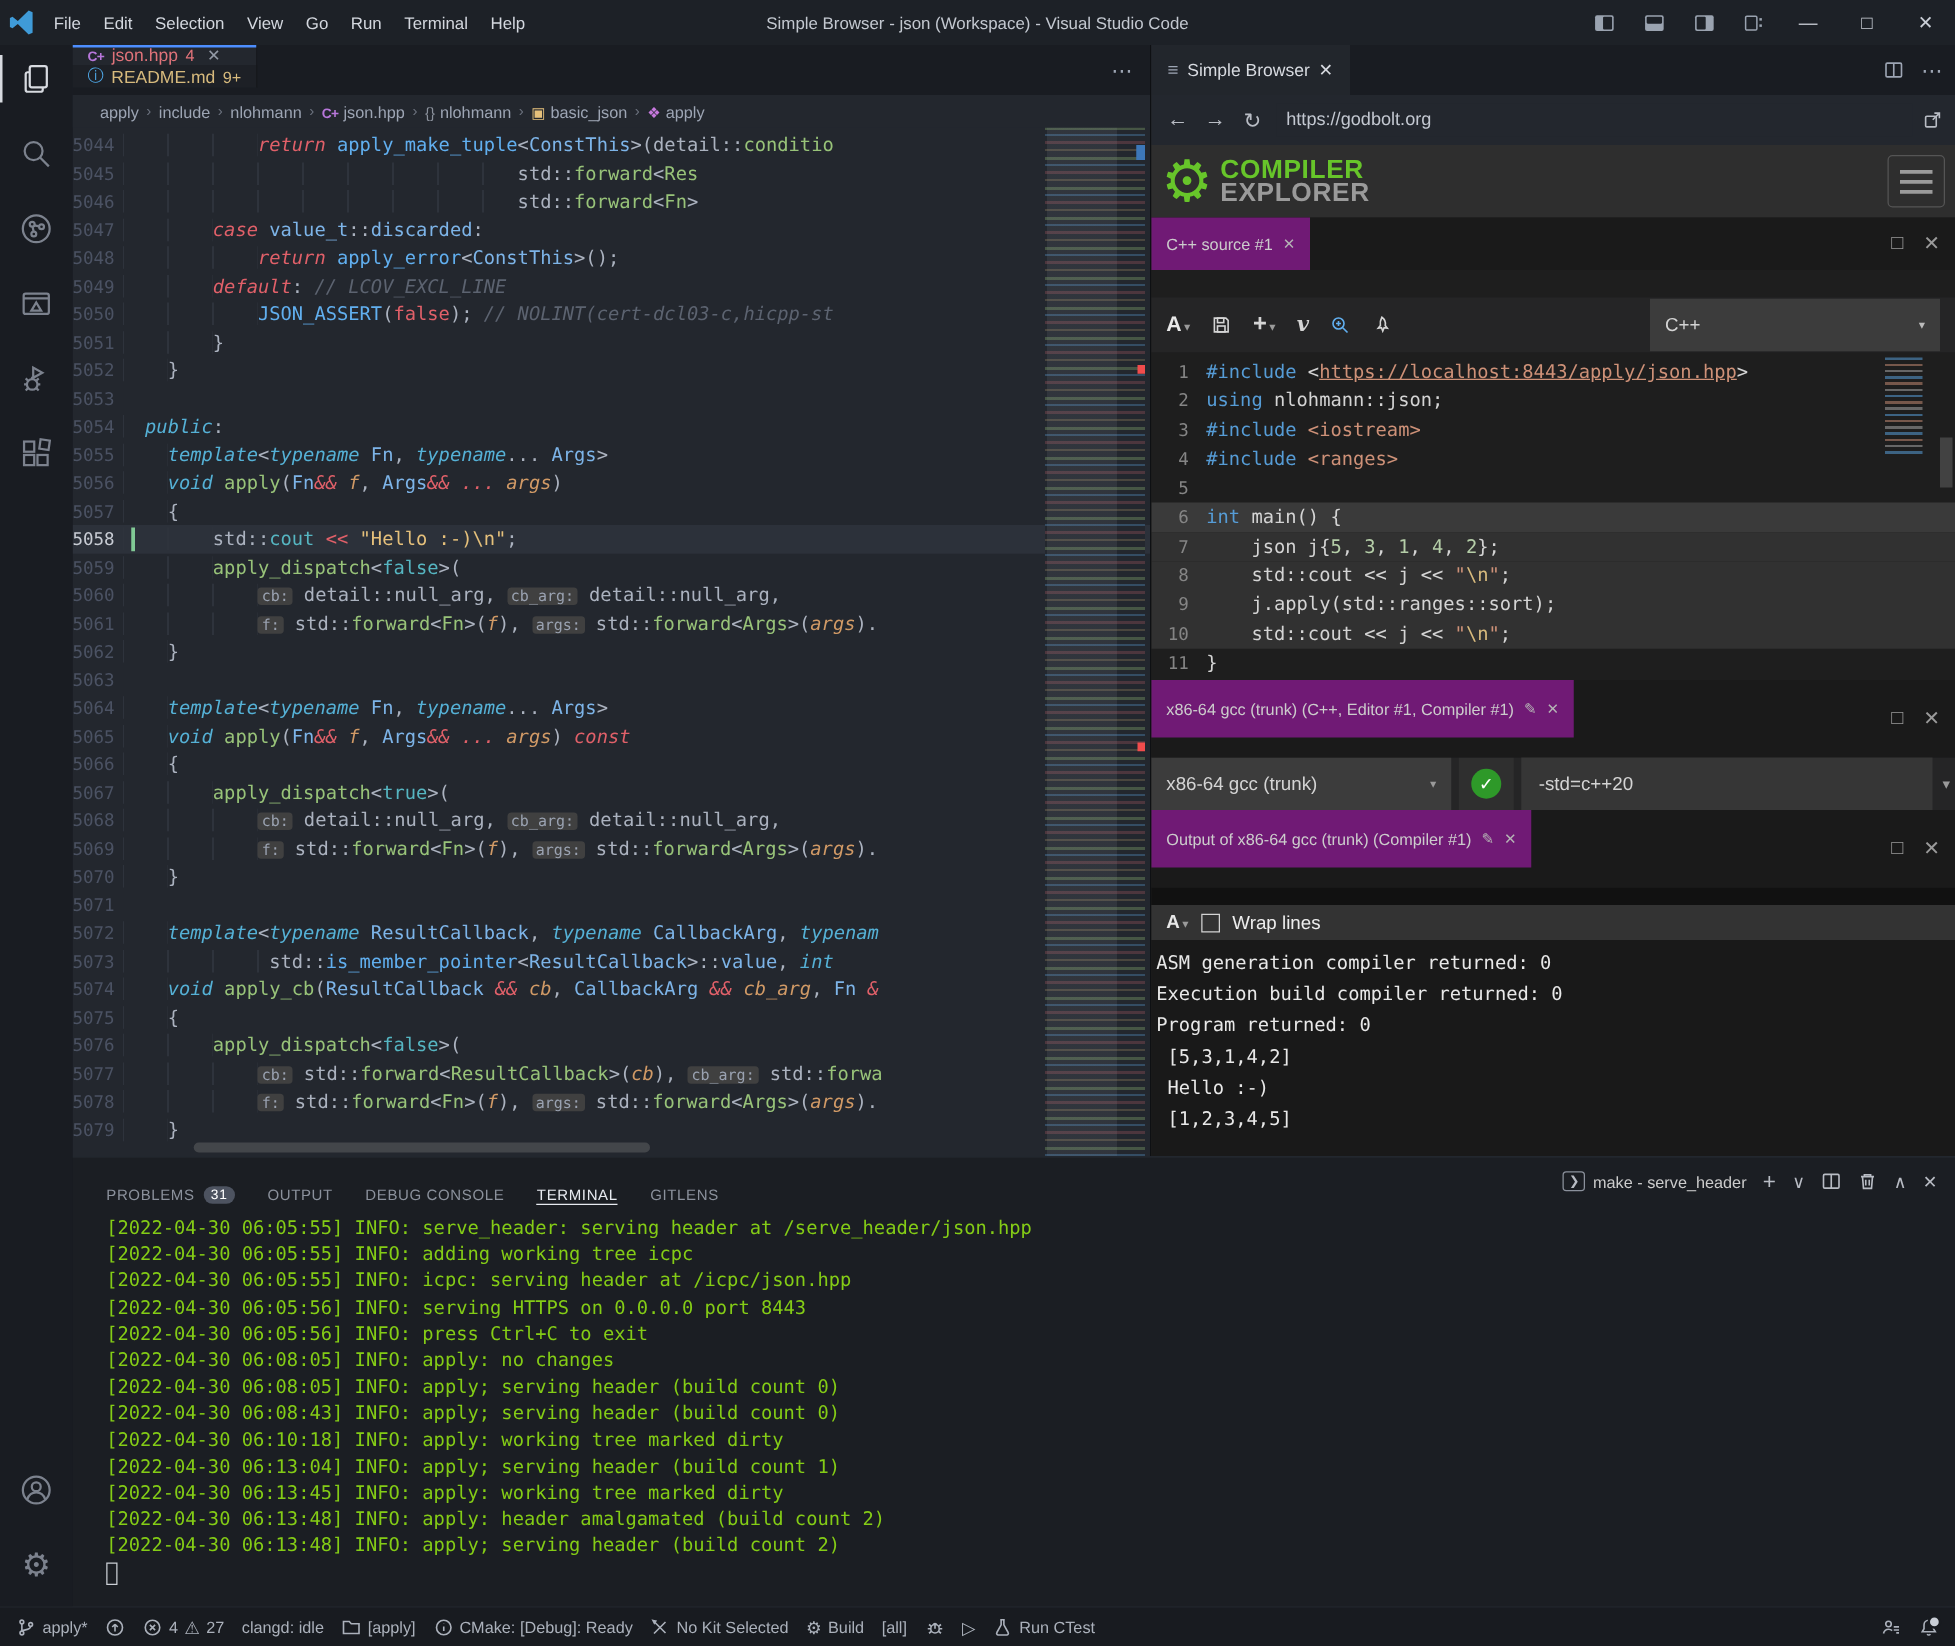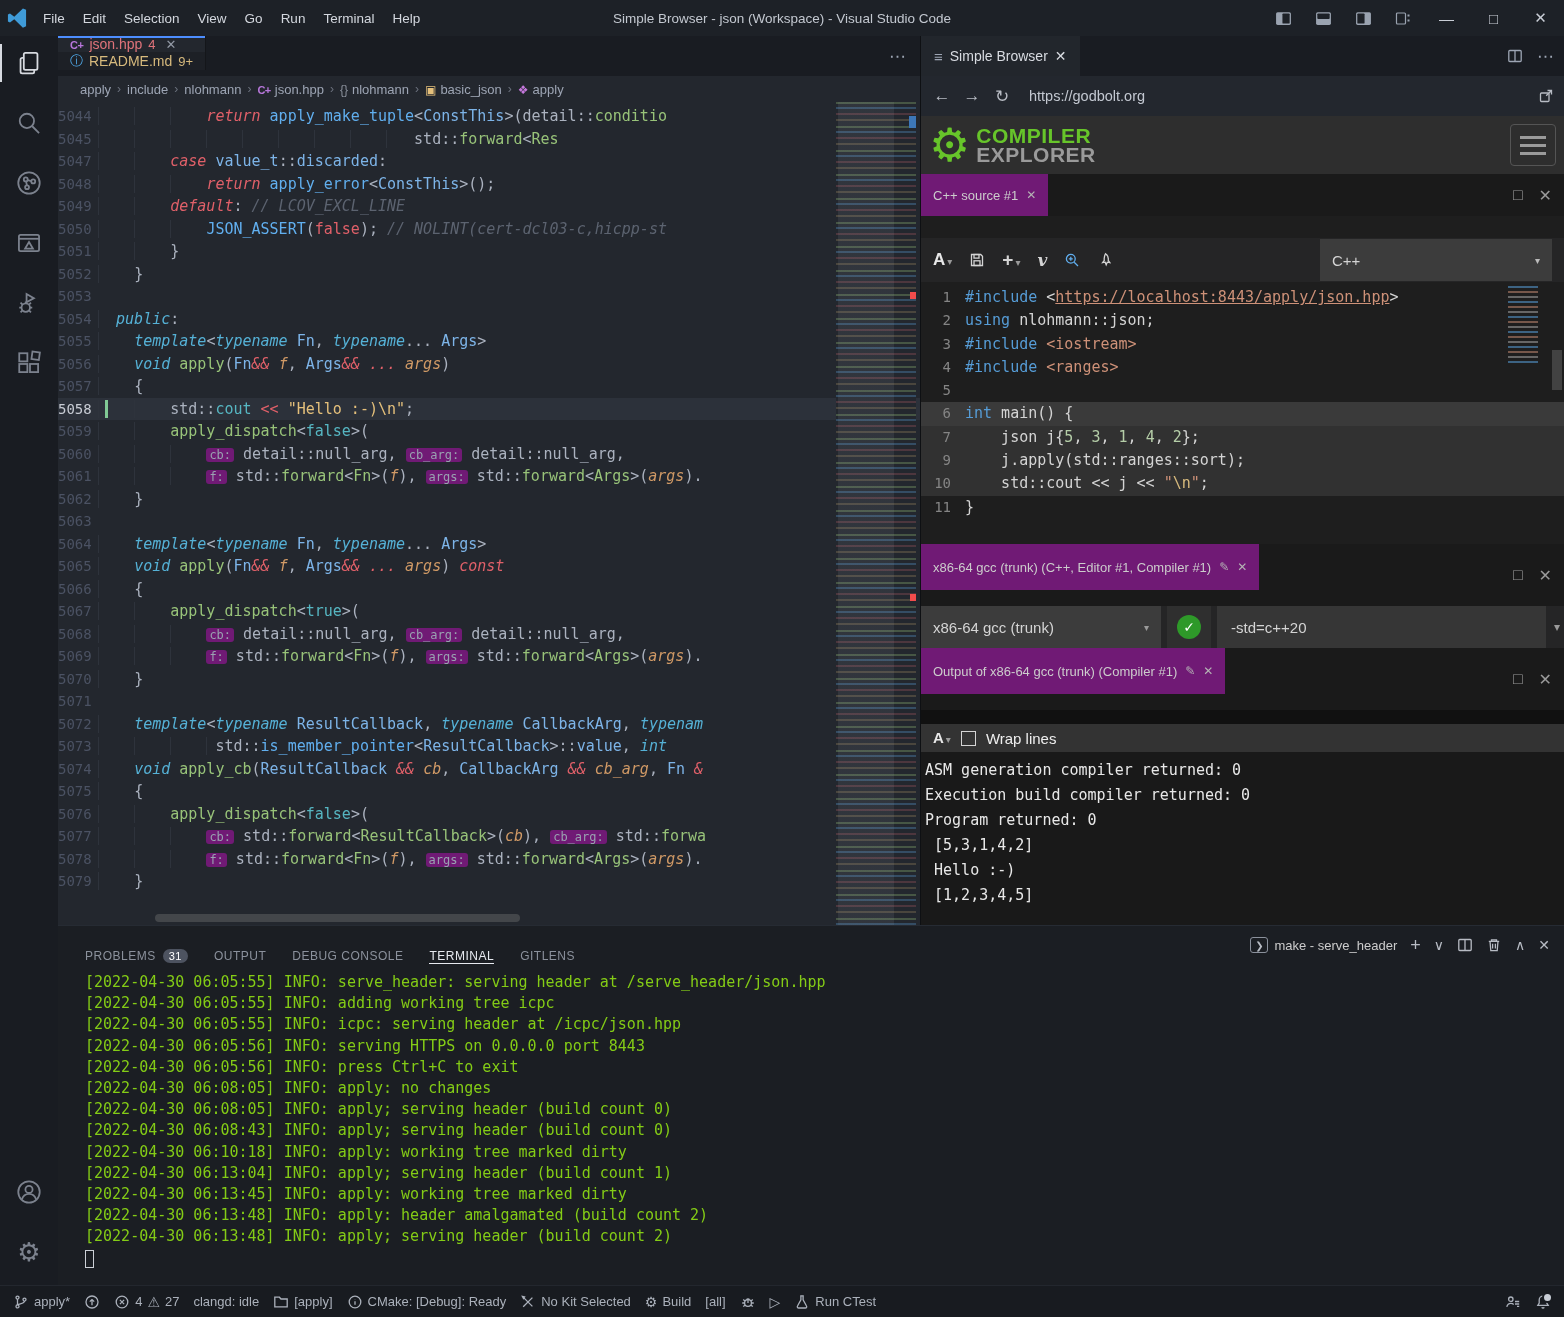--- a/index.html
+++ b/index.html
@@ -45,21 +45,21 @@
   .tk-kwr{color:#e06069;font-style:italic}
   .tk-numred{color:#e06069}
   .tk-kwc{color:#55b1d6;font-style:italic}
   .tk-type{color:#7db4e8}
   .tk-fnb{color:#61afef}
   .tk-fn{color:#98c379}
   .tk-param{color:#d19a66;font-style:italic}
   .tk-str{color:#e5c07b}
   .tk-com{color:#5c6370;font-style:italic}
   .tk-cyan{color:#56b6c2}
-  .tk-hint{background:#701a75;color:#9aa2b1;border-radius:3px;padding:0 3px;font-size:12px;font-style:normal}
+  .tk-hint{background:#404040;color:#9aa2b1;border-radius:3px;padding:0 3px;font-size:12px;font-style:normal}
   .minimap{position:absolute;right:4px;top:0;width:80px;height:100%;background-color:#23272e;
     background-image:
       linear-gradient(to right, transparent 0 2px, rgba(171,178,191,.10) 2px 58px, transparent 58px),
       repeating-linear-gradient(to bottom, rgba(152,195,121,.30) 0 2px, transparent 2px 5px, rgba(97,175,239,.28) 5px 7px, transparent 7px 11px, rgba(224,108,117,.22) 11px 13px, transparent 13px 17px, rgba(229,192,123,.20) 17px 19px, transparent 19px 24px);
     background-blend-mode:normal}
   .mm-mark{position:absolute;right:0;width:6px;height:7px;background:#f14c4c}
   .mm-sel{position:absolute;right:0;top:14px;width:7px;height:12px;background:#3d77b8}
   .hscroll{position:absolute;left:97px;bottom:3px;width:365px;height:8px;background:rgba(121,121,121,.38);border-radius:4px}
   
   #rightpanel{position:absolute;left:920px;top:36px;width:644px;height:889px;background:#1e1e1e;border-left:1px solid #0e1013;display:flex;flex-direction:column}
@@ -307,20 +307,21 @@
       <span class="bc-sep">›</span>
       <span class="bc-item">
         <span><span style="color:#c678dd;font-size:12px">❖</span></span>
         <span>apply</span>
       </span>
     </div>
   <div id="codearea">
     <div id="code-lines">
         <div class="cl"><span class="ln">5044</span><span class="ltx"><span class="tk-ind">            </span><span class="tk-kwr">return </span><span class="tk-fnb">apply_make_tuple</span><span class="tk-pl">&lt;</span><span class="tk-type">ConstThis</span><span class="tk-pl">&gt;(</span><span class="tk-pl">detail::</span><span class="tk-fn">conditio</span></span></div>
         <div class="cl"><span class="ln">5045</span><span class="ltx"><span class="tk-ind">                                   </span><span class="tk-pl">std::</span><span class="tk-fn">forward</span><span class="tk-pl">&lt;</span><span class="tk-fn">Res</span></span></div>
+        <div class="cl"><span class="ln">5046</span><span class="ltx"><span class="tk-ind">                                   </span><span class="tk-pl">std::</span><span class="tk-fn">forward</span><span class="tk-pl">&lt;</span><span class="tk-fn">Fn</span><span class="tk-pl">&gt;</span></span></div>
         <div class="cl"><span class="ln">5047</span><span class="ltx"><span class="tk-ind">        </span><span class="tk-kwr">case </span><span class="tk-type">value_t</span><span class="tk-pl">::</span><span class="tk-type">discarded</span><span class="tk-pl">:</span></span></div>
         <div class="cl"><span class="ln">5048</span><span class="ltx"><span class="tk-ind">            </span><span class="tk-kwr">return </span><span class="tk-fnb">apply_error</span><span class="tk-pl">&lt;</span><span class="tk-type">ConstThis</span><span class="tk-pl">&gt;();</span></span></div>
         <div class="cl"><span class="ln">5049</span><span class="ltx"><span class="tk-ind">        </span><span class="tk-kwr">default</span><span class="tk-pl">: </span><span class="tk-com">// LCOV_EXCL_LINE</span></span></div>
         <div class="cl"><span class="ln">5050</span><span class="ltx"><span class="tk-ind">            </span><span class="tk-fnb">JSON_ASSERT</span><span class="tk-pl">(</span><span class="tk-numred">false</span><span class="tk-pl">); </span><span class="tk-com">// NOLINT(cert-dcl03-c,hicpp-st</span></span></div>
         <div class="cl"><span class="ln">5051</span><span class="ltx"><span class="tk-ind">        </span><span class="tk-pl">}</span></span></div>
         <div class="cl"><span class="ln">5052</span><span class="ltx"><span class="tk-ind">    </span><span class="tk-pl">}</span></span></div>
         <div class="cl"><span class="ln">5053</span><span class="ltx"></span></div>
         <div class="cl"><span class="ln">5054</span><span class="ltx"><span class="tk-ind">  </span><span class="tk-kwc">public</span><span class="tk-pl">:</span></span></div>
         <div class="cl"><span class="ln">5055</span><span class="ltx"><span class="tk-ind">    </span><span class="tk-kwc">template</span><span class="tk-pl">&lt;</span><span class="tk-kwc">typename </span><span class="tk-type">Fn</span><span class="tk-pl">, </span><span class="tk-kwc">typename</span><span class="tk-pl">... </span><span class="tk-type">Args</span><span class="tk-pl">&gt;</span></span></div>
         <div class="cl"><span class="ln">5056</span><span class="ltx"><span class="tk-ind">    </span><span class="tk-kwc">void </span><span class="tk-fn">apply</span><span class="tk-pl">(</span><span class="tk-type">Fn</span><span class="tk-kwr">&amp;&amp;</span><span class="tk-pl"> </span><span class="tk-param">f</span><span class="tk-pl">, </span><span class="tk-type">Args</span><span class="tk-kwr">&amp;&amp;</span><span class="tk-pl"> </span><span class="tk-kwr">...</span><span class="tk-pl"> </span><span class="tk-param">args</span><span class="tk-pl">)</span></span></div>
@@ -441,20 +442,21 @@
     </div>
     <div id="ce-editor">
       <div id="ce-lines">
           <div class="cel"><span class="celn">1</span><span class="tk-ceb">#include</span><span class="tk-cew"> &lt;</span><span class="tk-ceu">https://localhost:8443/apply/json.hpp</span><span class="tk-cew">&gt;</span></div>
           <div class="cel"><span class="celn">2</span><span class="tk-ceb">using</span><span class="tk-cew"> nlohmann::json;</span></div>
           <div class="cel"><span class="celn">3</span><span class="tk-ceb">#include</span><span class="tk-cew"> </span><span class="tk-ceo">&lt;iostream&gt;</span></div>
           <div class="cel"><span class="celn">4</span><span class="tk-ceb">#include</span><span class="tk-cew"> </span><span class="tk-ceo">&lt;ranges&gt;</span></div>
           <div class="cel"><span class="celn">5</span></div>
           <div class="cel hl2"><span class="celn">6</span><span class="tk-ceb">int</span><span class="tk-cew"> main() {</span></div>
           <div class="cel hl1"><span class="celn">7</span><span class="tk-cew">    json j{</span><span class="tk-ceg">5</span><span class="tk-cew">, </span><span class="tk-ceg">3</span><span class="tk-cew">, </span><span class="tk-ceg">1</span><span class="tk-cew">, </span><span class="tk-ceg">4</span><span class="tk-cew">, </span><span class="tk-ceg">2</span><span class="tk-cew">};</span></div>
+          <div class="cel hl1"><span class="celn">8</span><span class="tk-cew">    std::cout &lt;&lt; j &lt;&lt; </span><span class="tk-ceo">"</span><span class="tk-cee">\n</span><span class="tk-ceo">"</span><span class="tk-cew">;</span></div>
           <div class="cel hl1"><span class="celn">9</span><span class="tk-cew">    j.apply(std::ranges::sort);</span></div>
           <div class="cel hl1"><span class="celn">10</span><span class="tk-cew">    std::cout &lt;&lt; j &lt;&lt; </span><span class="tk-ceo">"</span><span class="tk-cee">\n</span><span class="tk-ceo">"</span><span class="tk-cew">;</span></div>
           <div class="cel"><span class="celn">11</span><span class="tk-cew">}</span></div>
         </div>
       <div class="ce-minimap"></div>
       <div class="ce-vscroll"></div>
     </div>
     <div class="ce-paneheader">
       <div class="cetab">
         <span>x86-64 gcc (trunk) (C++, Editor #1, Compiler #1)</span>

